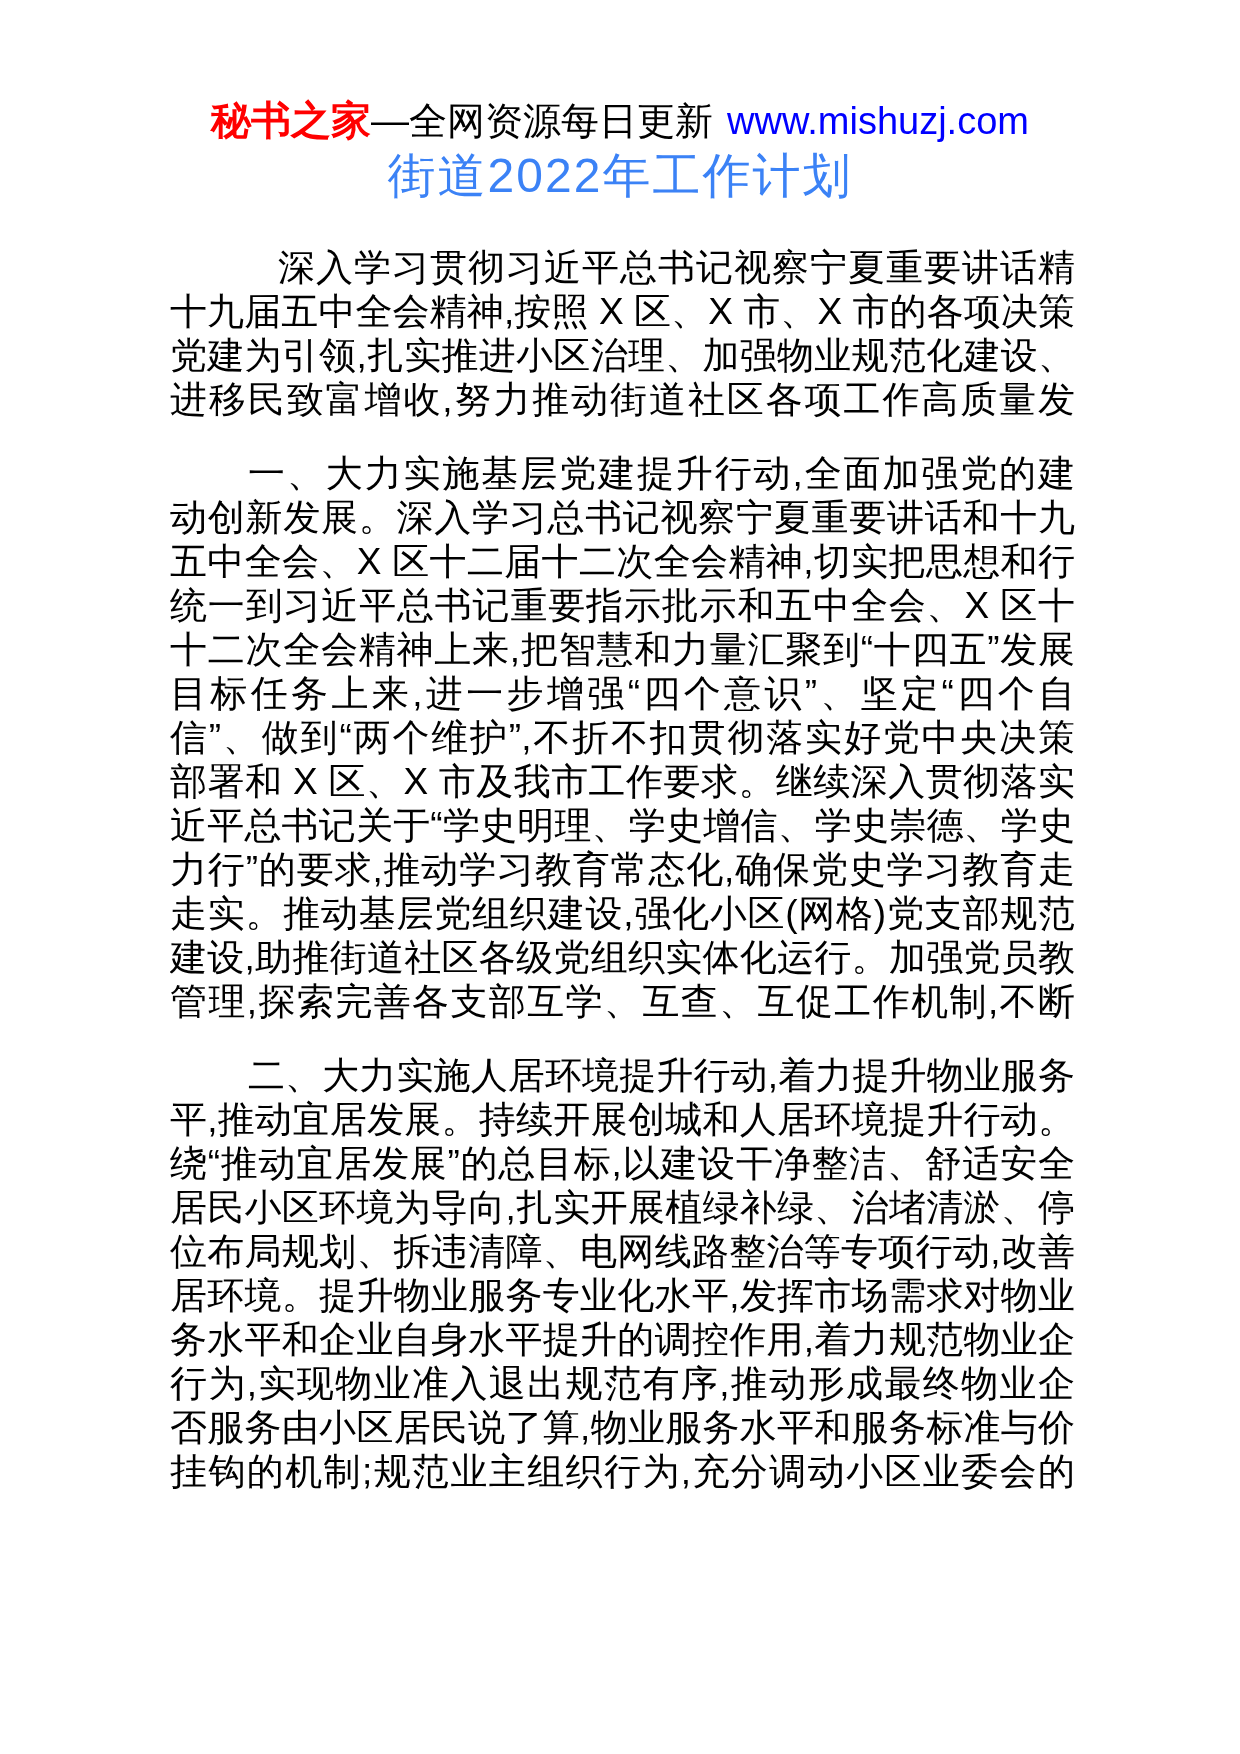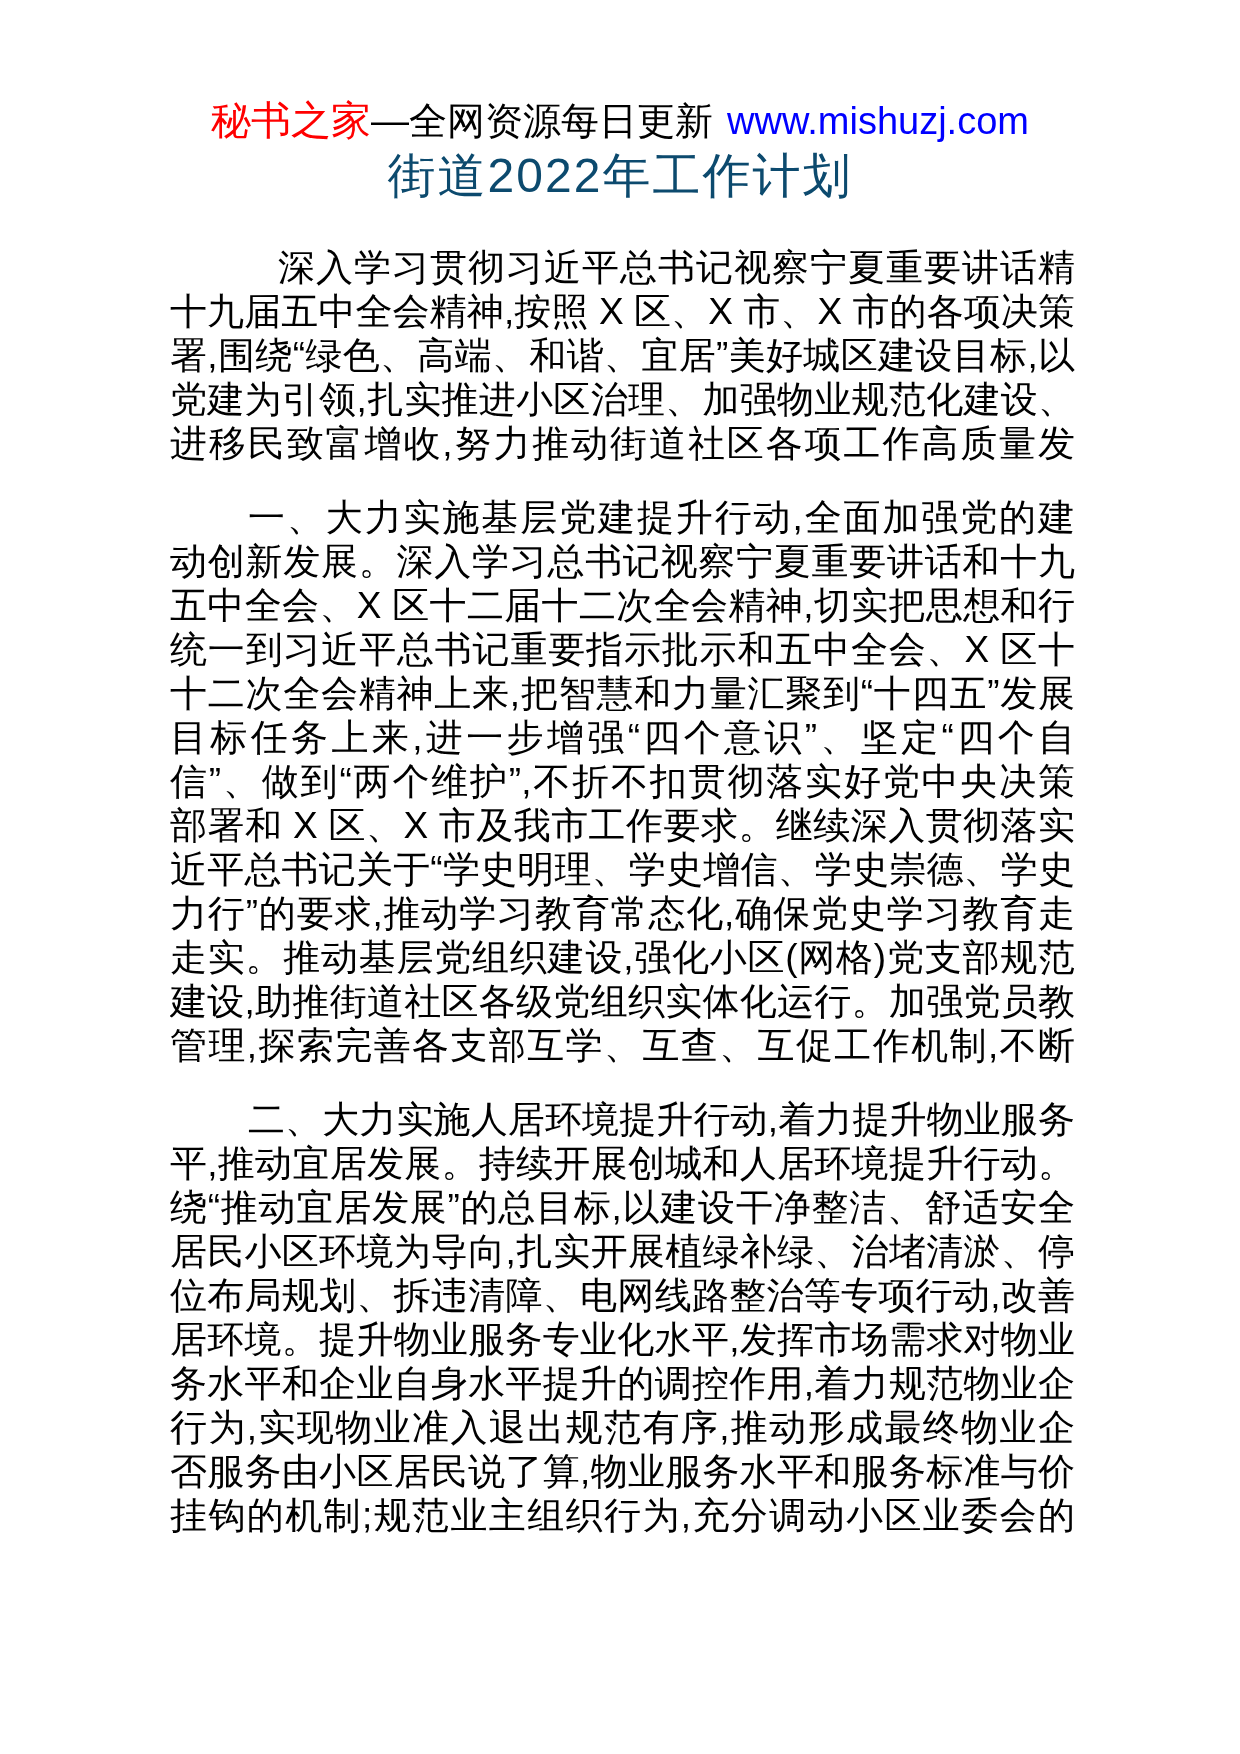--- a/index.html
+++ b/index.html
@@ -23,42 +23,42 @@
     position: absolute;
     top: 98px;
     left: 0;
     width: 100%;
     text-align: center;
     font-size: 38px;
     line-height: 44px;
     white-space: nowrap;
   }
   .brand {
-    font-weight: normal;
+    font-weight: bold;
     font-size: 40px;
   }
   .tagline {
     color: #000000;
   }
   .url {
     margin-left: 14px;
   }
   
   .doc-title {
     position: absolute;
     top: 144px;
     left: 0;
     width: 100%;
     margin: 0;
     text-align: center;
     font-size: 48px;
     line-height: 64px;
     font-weight: normal;
     letter-spacing: 2px;
-    color: #0c4a6e;
+    color: #3b82f6;
   }
   
   .doc-body {
     position: absolute;
     top: 246px;
     left: 170px;
     width: 905px;
   }
   .para {
     margin: 0 0 30px 0;
@@ -90,21 +90,20 @@
   <div class="site-header">
     <span class="brand" style="color: rgb(255, 0, 0);">秘书之家</span><span class="tagline" style="color: rgb(0, 0, 0); text-align: right;">—全网资源每日更新</span><span class="url" style="color: rgb(0, 0, 255);">www.mishuzj.com</span>
   </div>
 
   <h1 class="doc-title">街道2022年工作计划</h1>
 
   <div class="doc-body">
       <div class="para">
         <div class="line indent-a">深入学习贯彻习近平总书记视察宁夏重要讲话精神和</div>
         <div class="line">十九届五中全会精神,按照 X 区、X 市、X 市的各项决策部</div>
-        <div class="line">署,围绕“绿色、高端、和谐、宜居”美好城区建设目标,以</div>
         <div class="line">党建为引领,扎实推进小区治理、加强物业规范化建设、促</div>
         <div class="line last">进移民致富增收,努力推动街道社区各项工作高质量发展。</div>
       </div>
       <div class="para">
         <div class="line indent-b">一、大力实施基层党建提升行动,全面加强党的建设,推</div>
         <div class="line">动创新发展。深入学习总书记视察宁夏重要讲话和十九届</div>
         <div class="line">五中全会、X 区十二届十二次全会精神,切实把思想和行动</div>
         <div class="line">统一到习近平总书记重要指示批示和五中全会、X 区十二届</div>
         <div class="line">十二次全会精神上来,把智慧和力量汇聚到“十四五”发展</div>
         <div class="line">目标任务上来,进一步增强“四个意识”、坚定“四个自</div>

